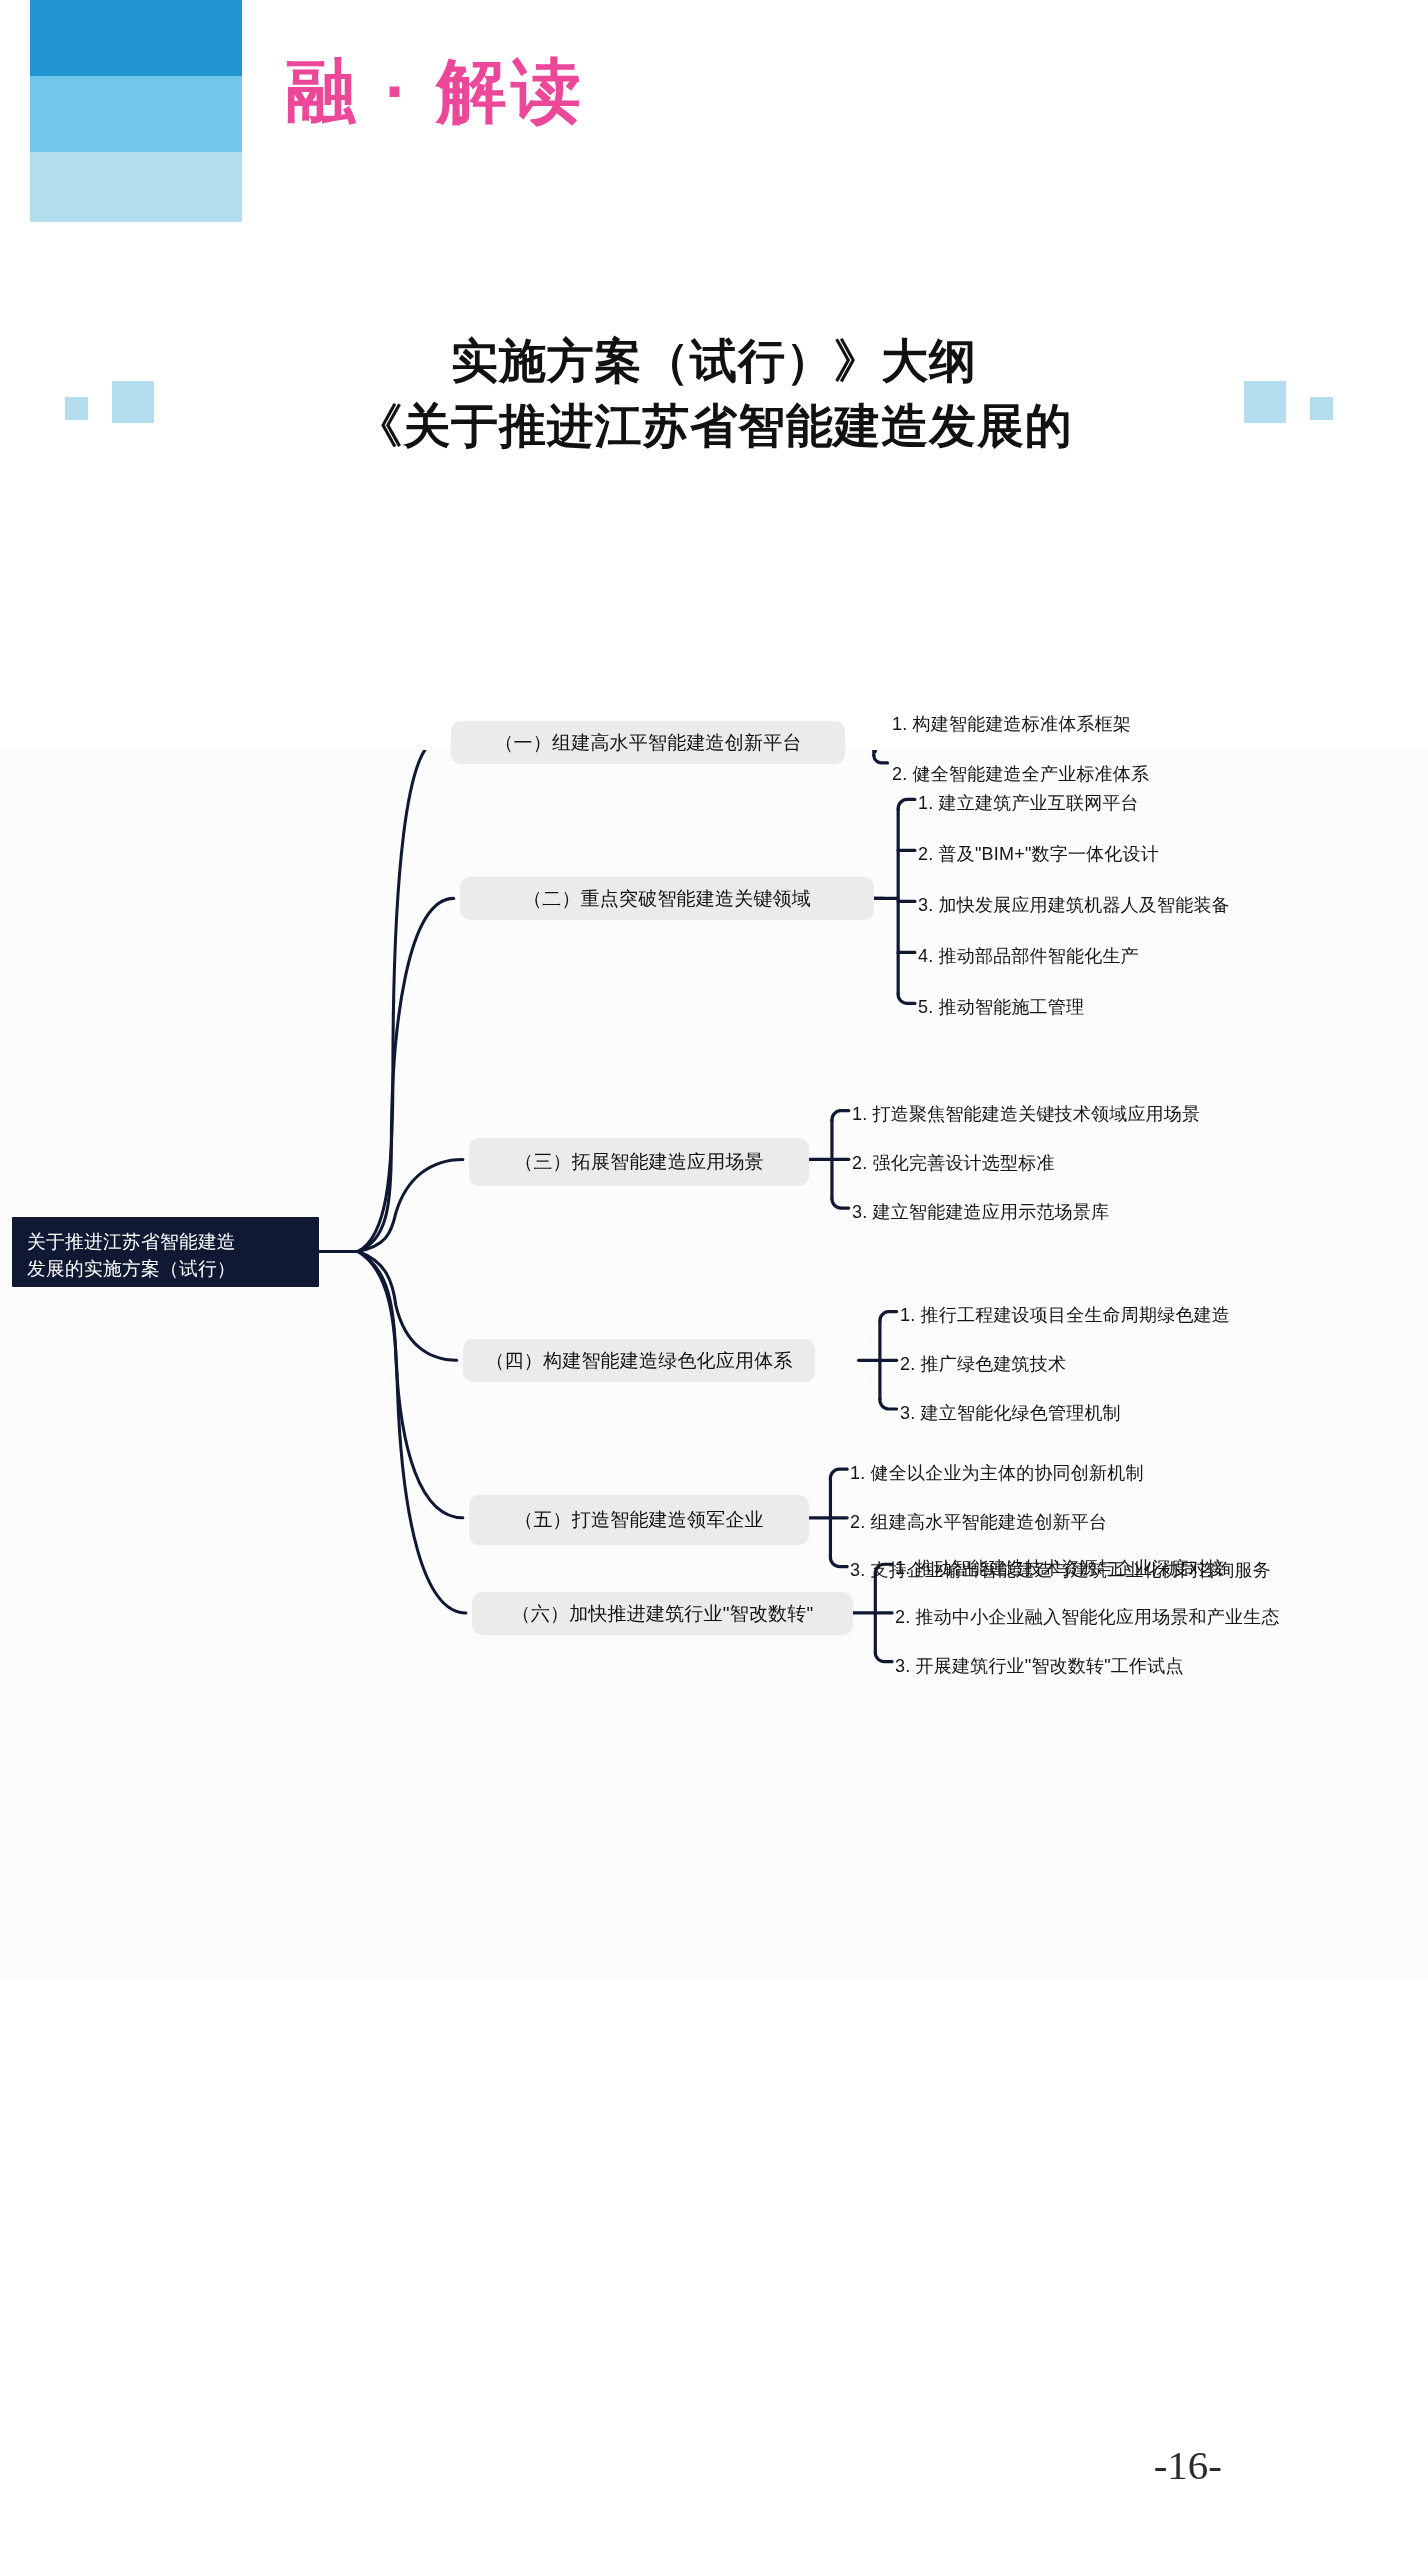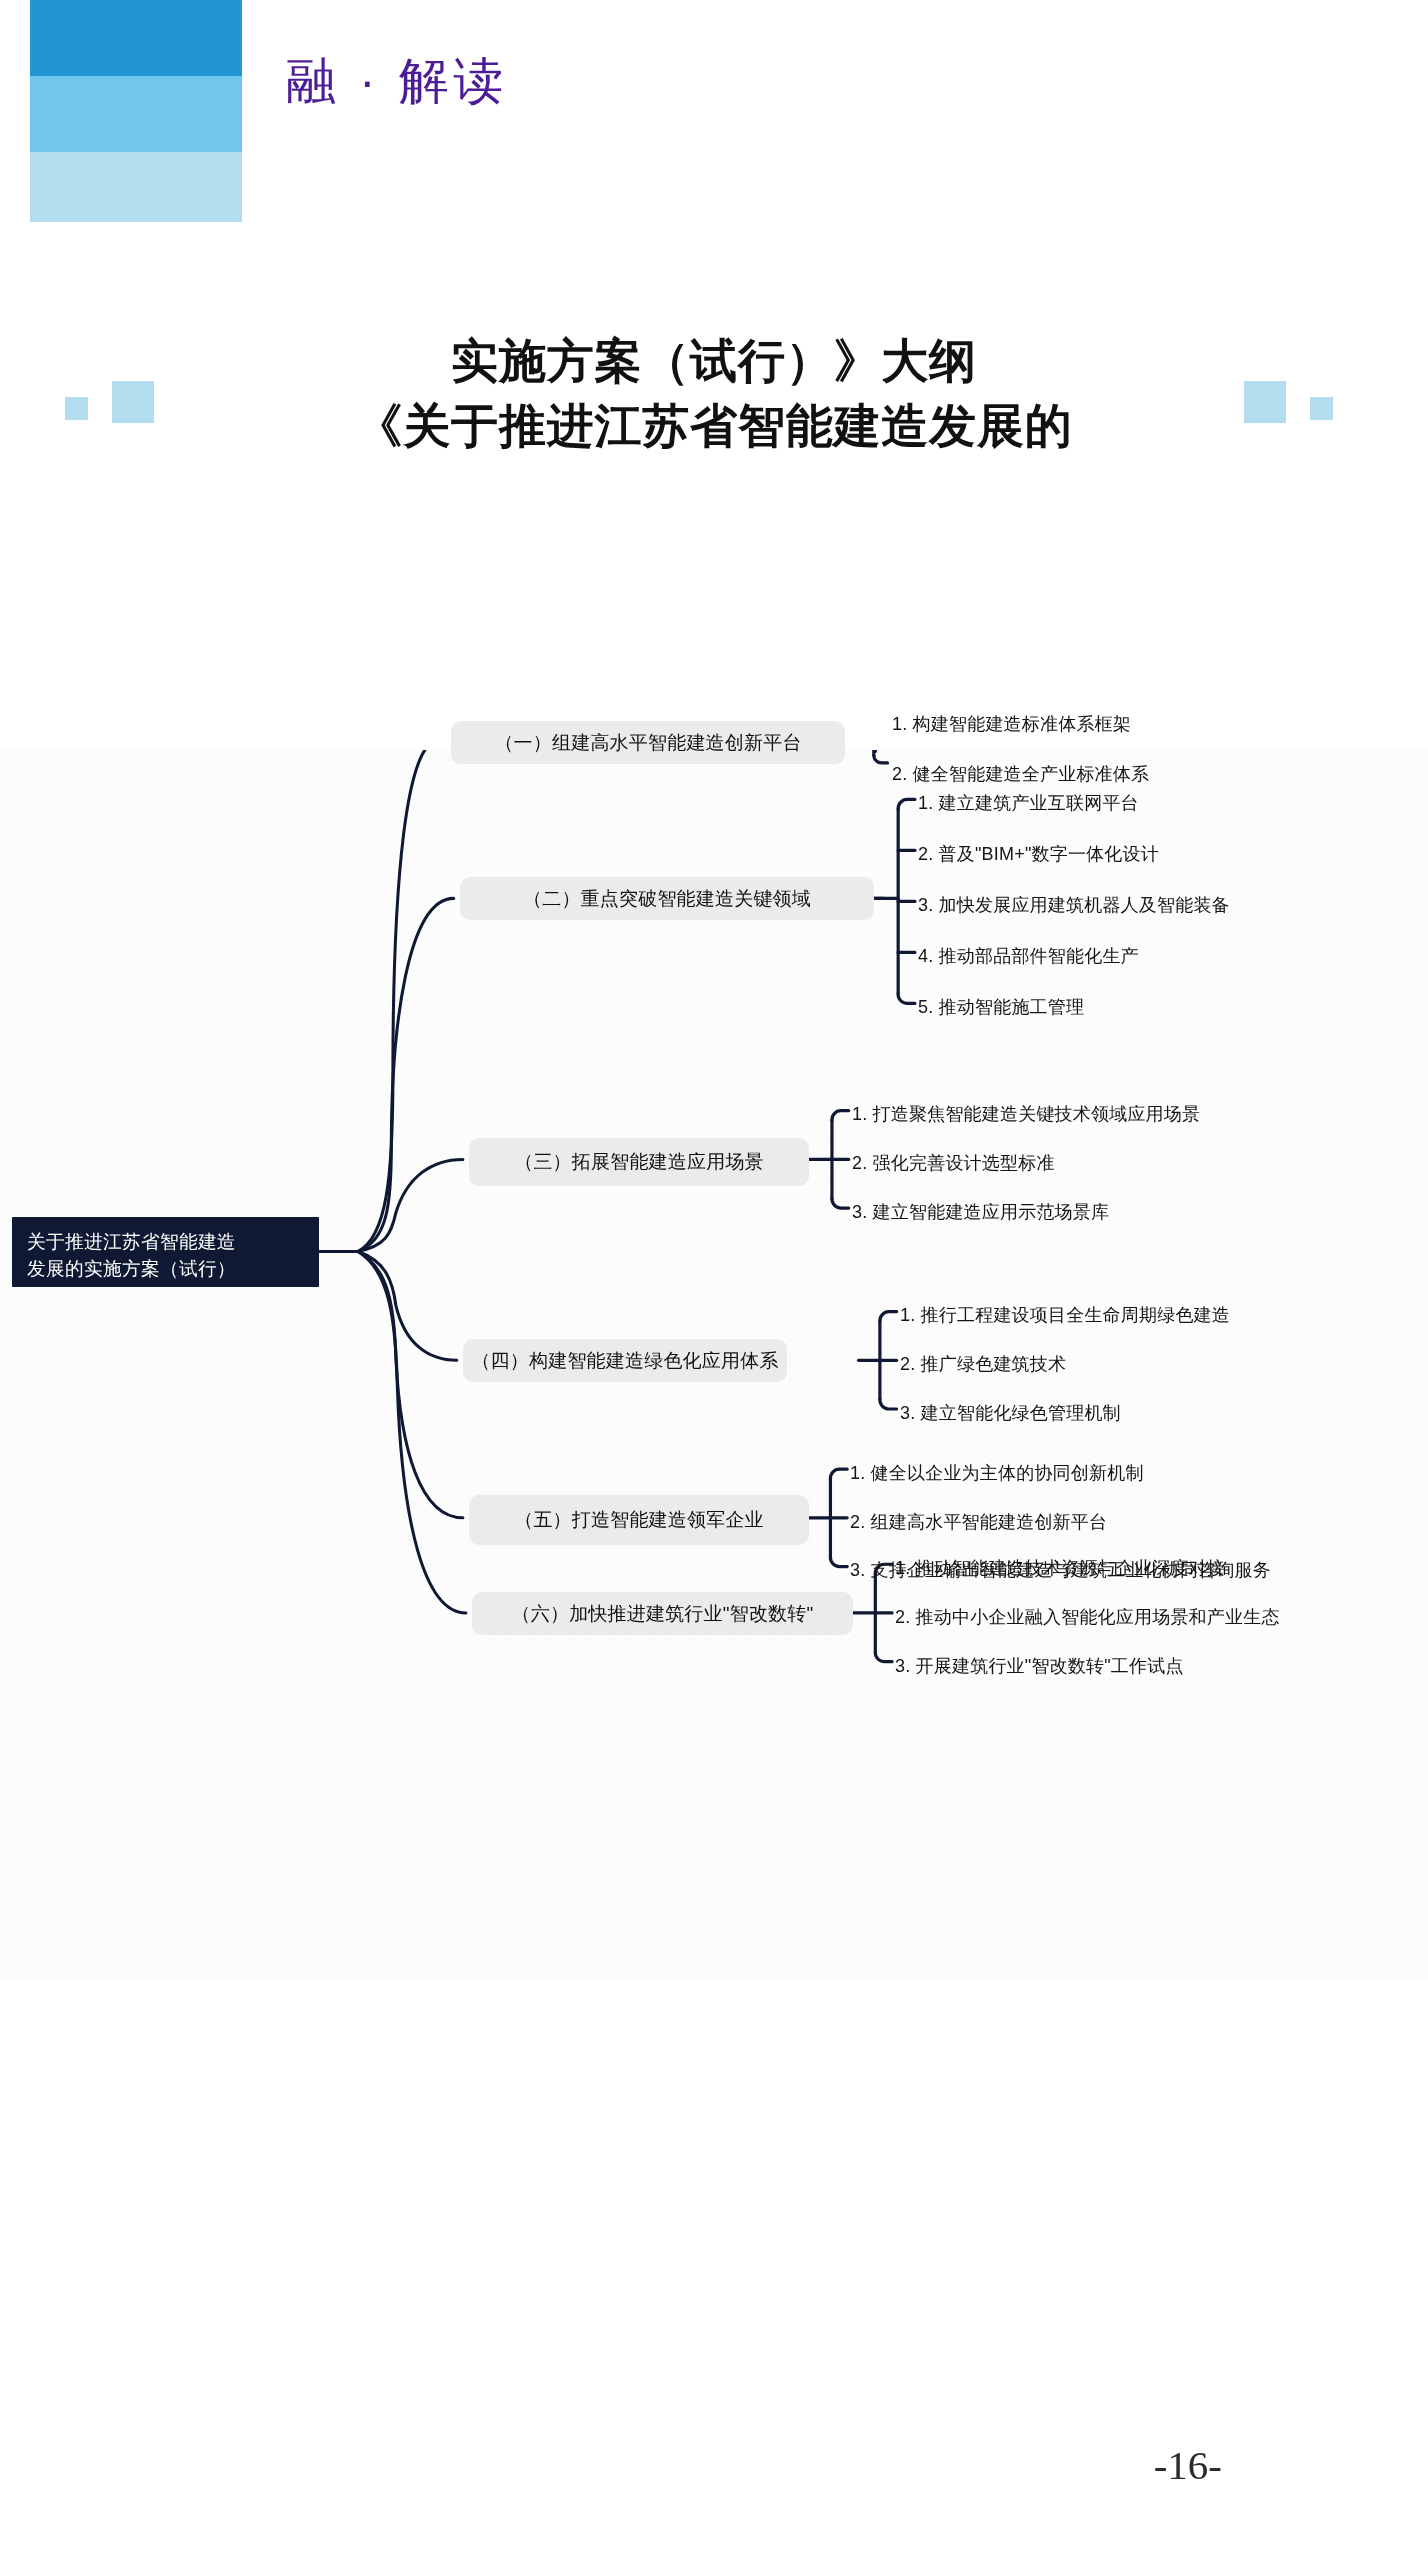--- a/index.html
+++ b/index.html
@@ -26,23 +26,23 @@
   .hbar { position: absolute; left: 0; width: 100%; }
   #hbar-dark  { top: 0px;   height: 76px; background: #2196D3; }
   #hbar-mid   { top: 76px; height: 76px; background: #72C6EC; }
   #hbar-light { top: 152px; height: 70px;  background: #B4DDF0; }
 
   
   #brand-title {
     position: absolute;
     left: 286px;
     top: 55px;
-    font-size: 50px;
-    font-weight: 400;
-    color: #4c1d95;
+    font-size: 70px;
+    font-weight: 700;
+    color: #ec4899;
     letter-spacing: 4.6px;
     line-height: 1.05;
     white-space: nowrap;
   }
 
   
   .deco-sq { position: absolute; background: #B4DDF0; }
   #deco-sq-left-small  { left: 65px;  top: 397px; width: 23px; height: 23px; }
   #deco-sq-left-large  { left: 112px; top: 381px; width: 42px; height: 42px; }
   #deco-sq-right-large { left: 1244px; top: 381px; width: 42px; height: 42px; }
@@ -262,21 +262,21 @@
   <div class="leaf-label" style="left:918px; top:92px;">2. 普及"BIM+"数字一体化设计</div>
   <div class="leaf-label" style="left:918px; top:143px;">3. 加快发展应用建筑机器人及智能装备</div>
   <div class="leaf-label" style="left:918px; top:194px;">4. 推动部品部件智能化生产</div>
   <div class="leaf-label" style="left:918px; top:245px;">5. 推动智能施工管理</div>
 
   <div class="branch-node" style="left:469px; top:388px; width:340px; height:48px;">（三）拓展智能建造应用场景</div>
   <div class="leaf-label" style="left:852px; top:352px;">1. 打造聚焦智能建造关键技术领域应用场景</div>
   <div class="leaf-label" style="left:852px; top:401px;">2. 强化完善设计选型标准</div>
   <div class="leaf-label" style="left:852px; top:450px;">3. 建立智能建造应用示范场景库</div>
 
-  <div class="branch-node" style="left:463px; top:589px; width:324px; height:43px;">（四）构建智能建造绿色化应用体系</div>
+  <div class="branch-node" style="left:463px; top:589px; width:352px; height:43px;">（四）构建智能建造绿色化应用体系</div>
   <div class="leaf-label" style="left:900px; top:553px;">1. 推行工程建设项目全生命周期绿色建造</div>
   <div class="leaf-label" style="left:900px; top:602px;">2. 推广绿色建筑技术</div>
   <div class="leaf-label" style="left:900px; top:651px;">3. 建立智能化绿色管理机制</div>
 
   <div class="branch-node" style="left:469px; top:745px; width:340px; height:50px;">（五）打造智能建造领军企业</div>
   <div class="leaf-label" style="left:850px; top:711px;">1. 健全以企业为主体的协同创新机制</div>
   <div class="leaf-label" style="left:850px; top:760px;">2. 组建高水平智能建造创新平台</div>
   <div class="leaf-label" style="left:850px; top:808px;">3. 支持企业输出智能建造与建筑工业化协同咨询服务</div>
 
   <div class="branch-node" style="left:472px; top:842px; width:381px; height:43px;">（六）加快推进建筑行业"智改数转"</div>

